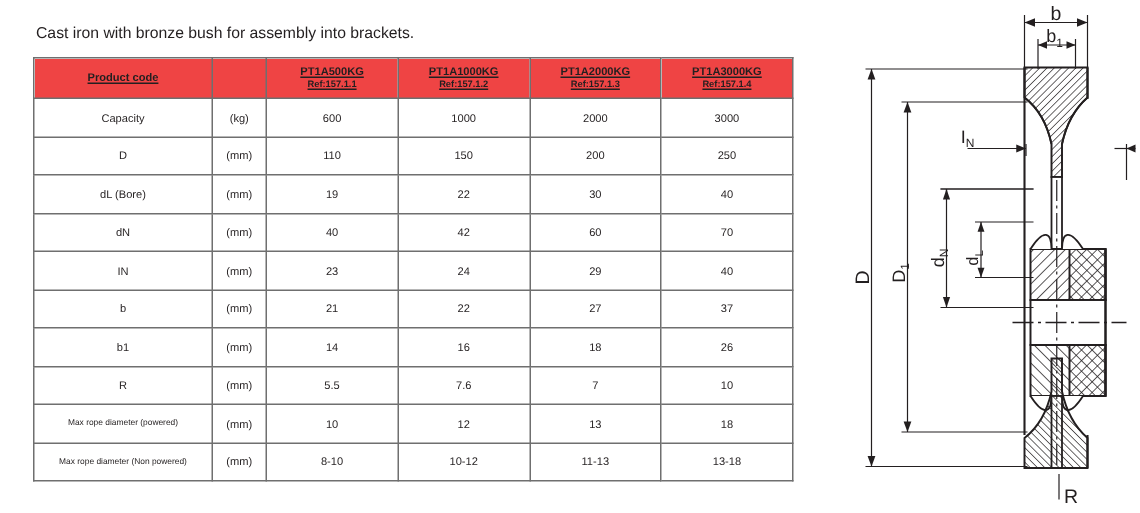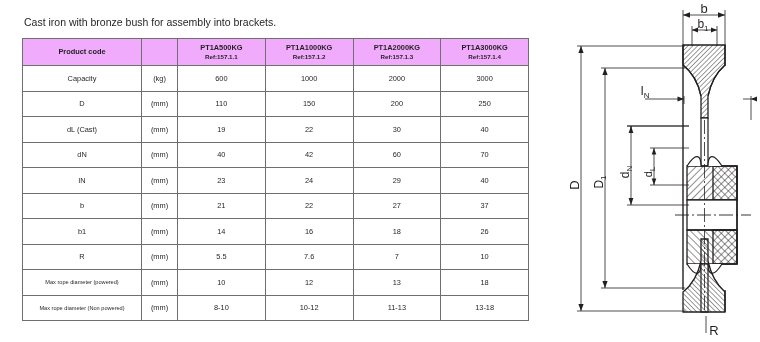--- a/index.html
+++ b/index.html
@@ -58,25 +58,26 @@
     text-align: center;
     vertical-align: middle;
     font-size: 7.4px;
     color: #231f20;
     padding: 0;
     height: 24.5px;
     font-weight: normal;
     overflow: hidden;
   }
   table.spec thead th {
-    background: #f0abfc;
+    background: #ef4444;
     font-weight: bold;
     height: 26px;
     font-size: 7.4px;
     line-height: 1.35;
+    text-decoration: underline;
   }
   th.col-label  { width: 118px; }
   th.col-unit   { width: 35px;  }
   th.col-data   { width: 86.75px; margin-top: 39px; }
 
   .prodcode { display: block; font-weight: bold; font-size: 7.4px; }
   .prodref  { display: block; font-weight: bold; font-size: 6.2px; margin-top: .5px; }
 
   td.lbl  { font-size: 7.4px; }
   td.lbl.small { font-size: 5.6px; }
@@ -135,21 +136,21 @@
         </tr>
         <tr>
           <td class="lbl">D</td>
           <td class="unit">(mm)</td>
           <td class="val">110</td>
           <td class="val">150</td>
           <td class="val">200</td>
           <td class="val">250</td>
         </tr>
         <tr>
-          <td class="lbl">dL (Cast)</td>
+          <td class="lbl">dL (Bore)</td>
           <td class="unit">(mm)</td>
           <td class="val">19</td>
           <td class="val">22</td>
           <td class="val">30</td>
           <td class="val">40</td>
         </tr>
         <tr>
           <td class="lbl">dN</td>
           <td class="unit">(mm)</td>
           <td class="val">40</td>

